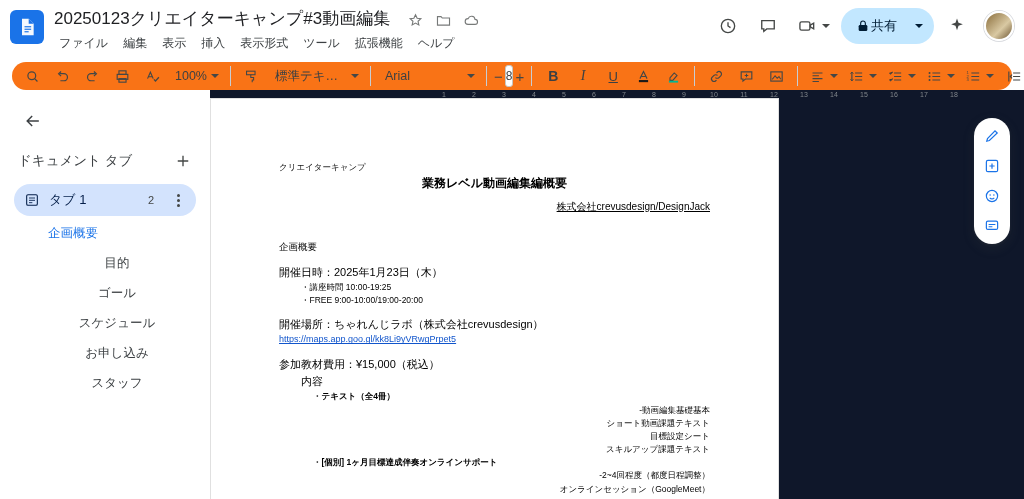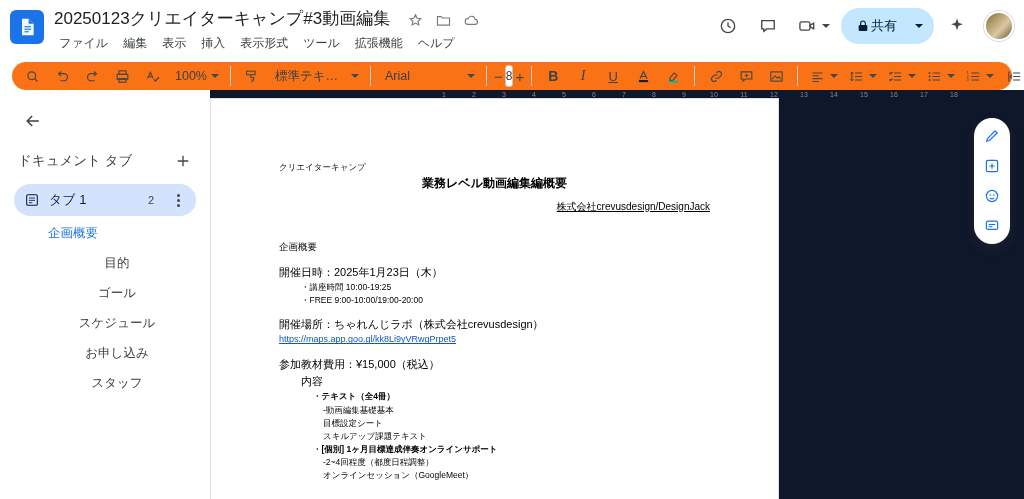--- a/index.html
+++ b/index.html
@@ -114,21 +114,21 @@
     box-shadow: 0 0 0 0 rgba(0,0,0,0);
   }
   .doc-content { padding: 62px 68px 0 68px; font-size: 10px; color: #000; line-height: 1.55; }
   .dc-small { font-size: 8.5px; color: #111; }
   .dc-title { text-align: center; font-size: 12px; font-weight: 700; margin-top: 0; }
   .dc-right { text-align: right; font-size: 10px; margin-top: 6px; text-decoration: underline; }
   .dc-h { font-size: 9.5px; margin-top: 26px; }
   .dc-p { font-size: 11px; margin-top: 9px; }
   .dc-ind1 { font-size: 8.5px; padding-left: 22px; }
   .dc-ind2 { font-size: 8.5px; padding-left: 34px; }
-  .dc-ind3 { font-size: 8.5px; padding-left: 44px; }
+  .dc-ind3 { font-size: 8.5px; padding-left: 44px; text-align: right; }
   .dc-link { color: #1155cc; text-decoration: underline; font-size: 9px; }
   .dc-b { font-weight: 700; }
 
   
   .rail {
     position: absolute; right: 14px; top: 28px; width: 36px;
     background: #fff; border-radius: 18px; box-shadow: 0 1px 3px rgba(60,64,67,.3), 0 4px 8px 3px rgba(60,64,67,.15);
     padding: 4px 0; display: flex; flex-direction: column; align-items: center; gap: 2px;
   }
   .rail .rb { width: 32px; height: 28px; border-radius: 14px; display: flex; align-items: center; justify-content: center; }
@@ -475,20 +475,21 @@
           <div class="dc-ind1">・FREE 9:00-10:00/19:00-20:00</div>
 
           <div class="dc-p">開催場所：ちゃれんじラボ（株式会社crevusdesign）</div>
           <div class="dc-link">https://maps.app.goo.gl/kk8Li9yVRwgPrpet5</div>
 
           <div class="dc-p">参加教材費用：¥15,000（税込）</div>
           <div class="dc-ind1" style="font-size:11px;">内容</div>
 
           <div class="dc-ind2 dc-b">・テキスト（全4冊）</div>
           <div class="dc-ind3">-動画編集基礎基本</div>
+          <div class="dc-ind3">ショート動画課題テキスト</div>
           <div class="dc-ind3">目標設定シート</div>
           <div class="dc-ind3">スキルアップ課題テキスト</div>
           <div class="dc-ind2 dc-b">・[個別] 1ヶ月目標達成伴奏オンラインサポート</div>
           <div class="dc-ind3">-2~4回程度（都度日程調整）</div>
           <div class="dc-ind3">オンラインセッション（GoogleMeet）</div>
 
         </div>
       </div>
 
       <div class="rail">

